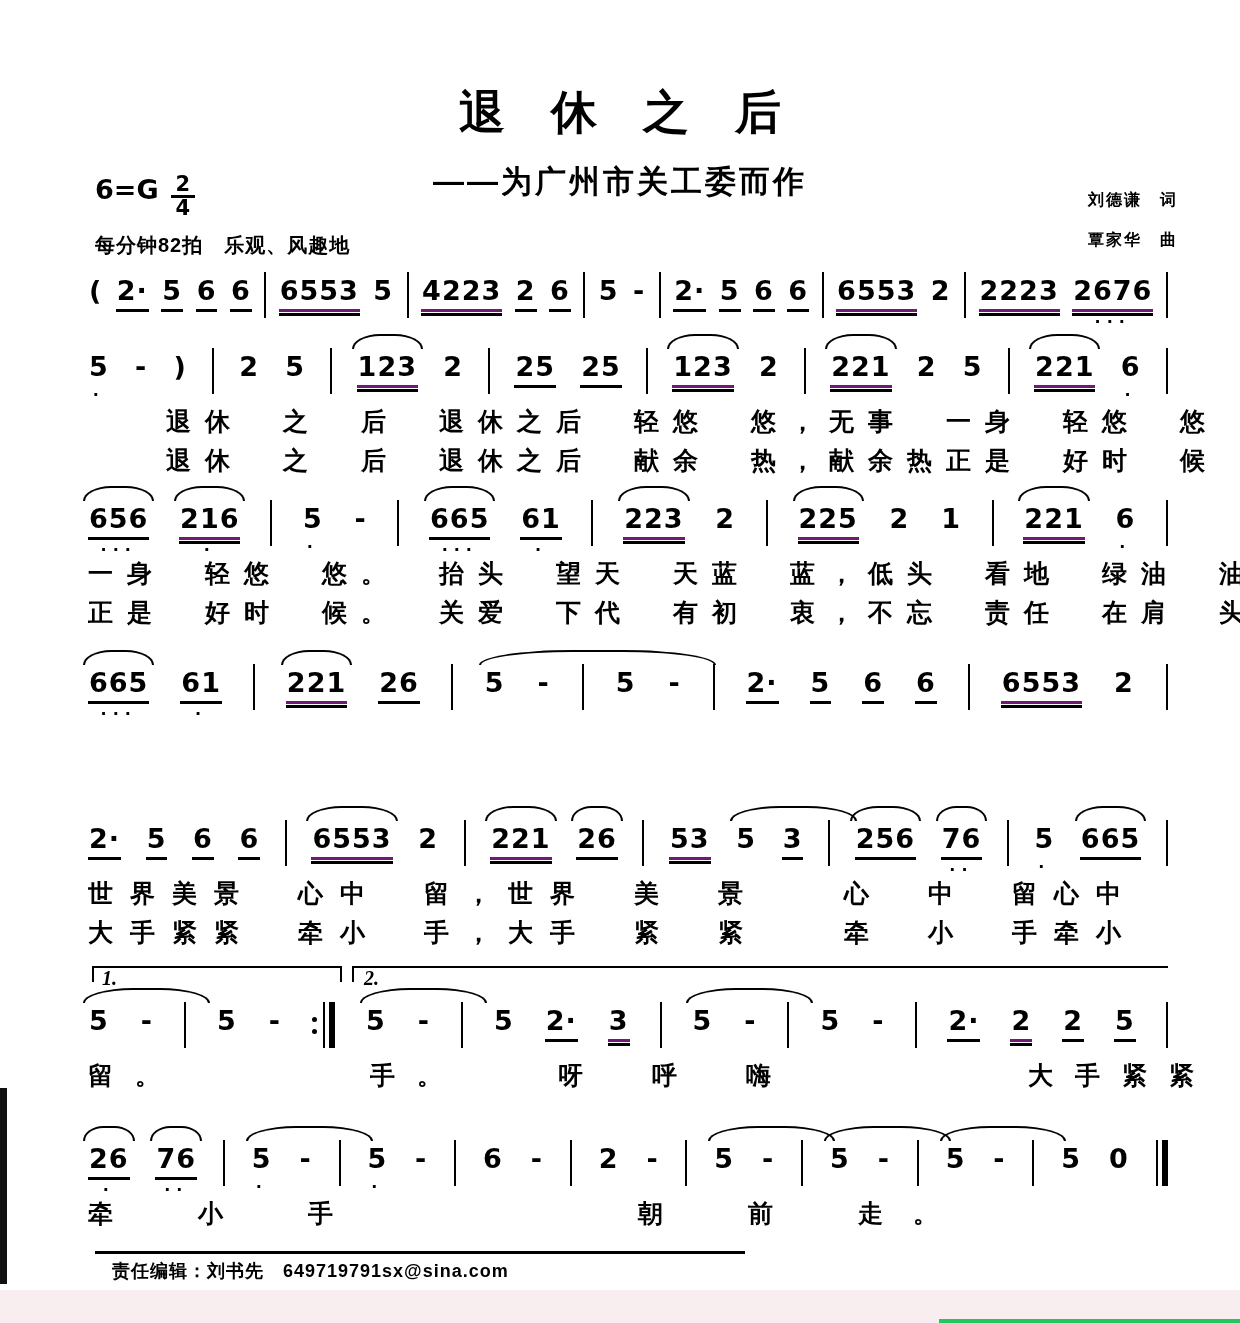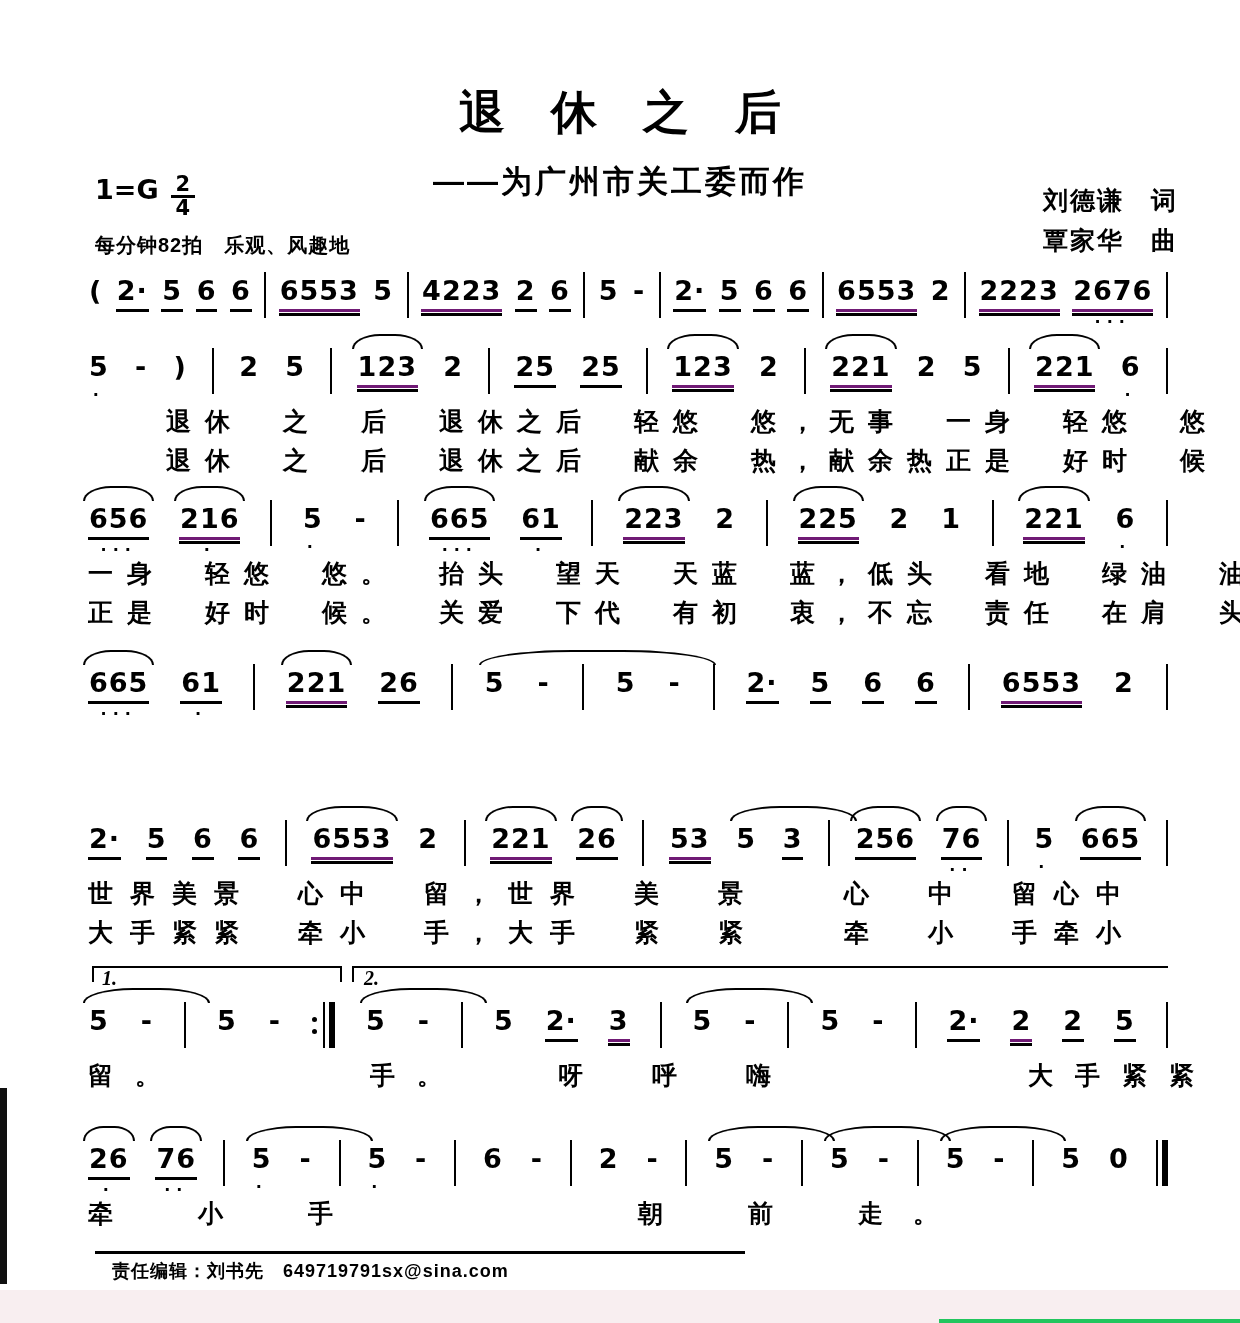--- a/index.html
+++ b/index.html
@@ -11,21 +11,21 @@
          font-size:46px;font-weight:700;letter-spacing:46px;text-indent:46px;}
   .subtitle{position:absolute;top:113px;left:0;width:100%;text-align:center;
             font-size:31px;font-weight:700;letter-spacing:3px;}
   .keysig{position:absolute;left:95px;top:126px;font-family:"DejaVu Sans",sans-serif;
           font-size:27px;font-weight:700;}
   .frac{display:inline-flex;flex-direction:column;align-items:center;margin-left:12px;
         font-size:21px;line-height:20px;transform:translateY(-8px);}
   .frac .num{border-bottom:3px solid #000;padding:0 5px 1px;}
   .tempo{position:absolute;left:95px;top:184px;font-size:20px;font-weight:700;letter-spacing:1px;}
   .credits{position:absolute;right:62px;top:132px;text-align:right;
-           font-size:25px;font-weight:700;line-height:40px;letter-spacing:2px;}
+           font-size:16px;font-weight:700;line-height:40px;letter-spacing:2px;}
 
   
   .sys{position:absolute;left:88px;width:1080px;}
   .s1{top:224px;} .s2{top:300px;} .s3{top:452px;} .s4{top:616px;}
   .s5{top:772px;} .s6{top:954px;} .s7{top:1092px;}
   .notes{display:flex;justify-content:space-between;align-items:flex-start;height:48px;}
   .note{position:relative;display:inline-block;margin-top:4px;}
   .nt{position:relative;display:inline-block;font-family:"DejaVu Sans",sans-serif;
       font-weight:700;font-size:27px;line-height:30px;letter-spacing:1px;padding:0 1px 3px;}
   .u1 .nt{border-bottom:3px solid #000;}
@@ -68,21 +68,21 @@
   .artifact{position:absolute;left:0;top:1040px;width:7px;height:196px;background:#101010;}
 </style>
 </head>
 <body>
 
 <div class="page">
 
   <div class="title">退休之后</div>
   <div class="subtitle">——为广州市关工委而作</div>
 
-  <div class="keysig"><span>1=G</span><span class="frac">
+  <div class="keysig"><span>6=G</span><span class="frac">
         <span class="num">2</span>
         <span class="den">4</span>
       </span></div>
 
   <div class="tempo">每分钟82拍　乐观、风趣地</div>
 
   <div class="credits">
     <div>刘德谦　词</div>
     <div>覃家华　曲</div>
   </div>

